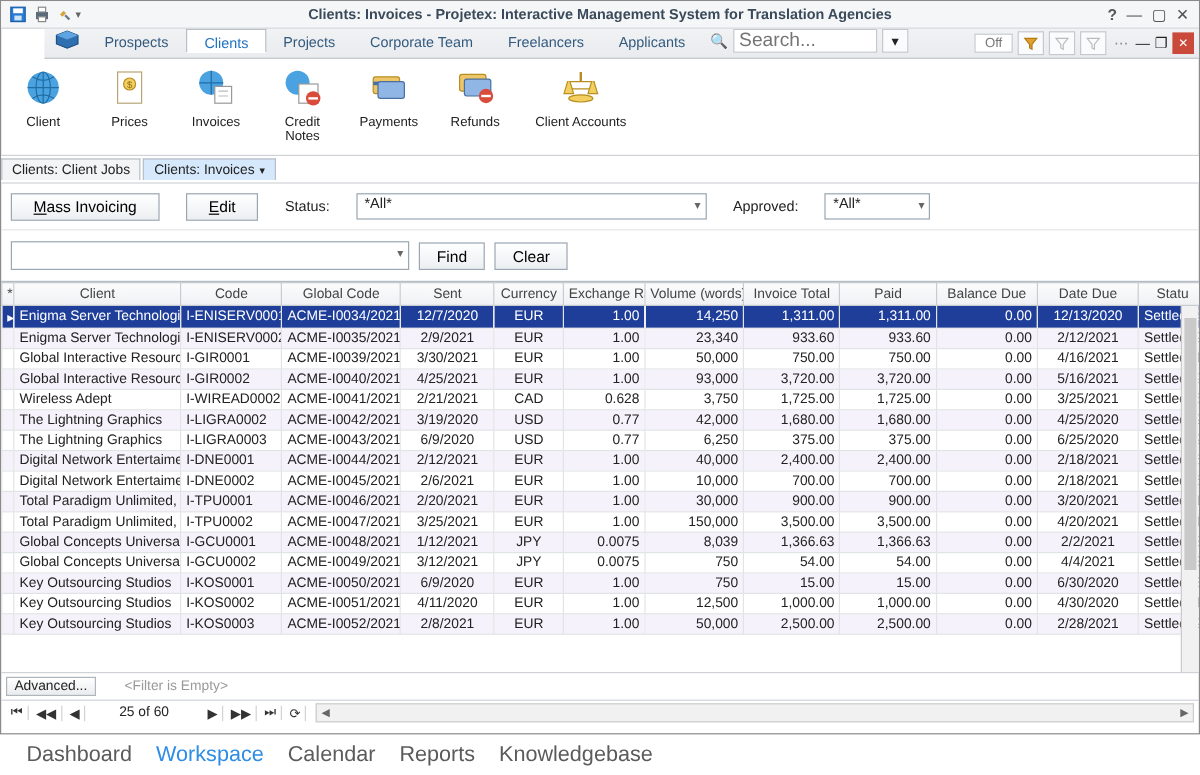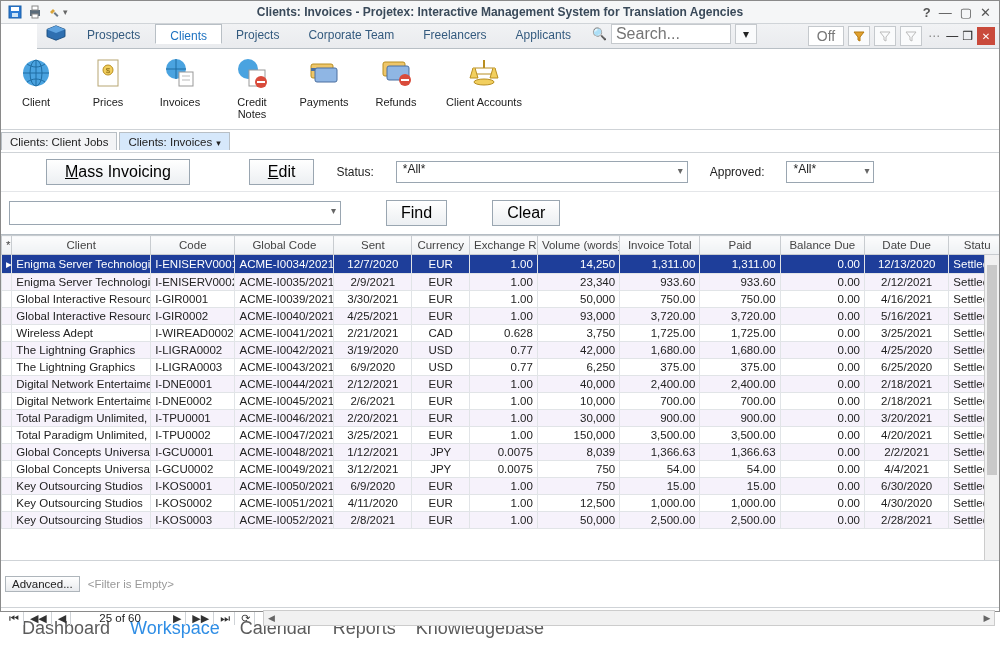--- a/index.html
+++ b/index.html
@@ -82,21 +82,21 @@
     display:flex; align-items:center; gap:4px; margin-left:6px;
   }
   .search-wrap input {
     height: 18px; width: 110px; border: 1px solid #c5c9cd; font-size:16px; padding:0 4px;
   }
   .tabstrip .right-ctrls {
     position: absolute; right: 4px; top: 2px;
     display:flex; align-items:center; gap:4px;
   }
   .off-chip {
-    border:1px solid #c5c9cd; background:#fff; font-size:14px; padding:1px 8px; color:#777;
+    border:1px solid #c5c9cd; background:#fff; font-size:11px; padding:1px 8px; color:#777;
   }
   .tool-chip { width:20px; height:18px; border:1px solid #c5c9cd; background:#fafbfc; display:flex;align-items:center;justify-content:center;}
   .inner-close { background:#c94a3b; color:#fff; width:18px; height:18px; display:flex;align-items:center;justify-content:center; font-size:10px;}
   
   .ribbon {
     height: 76px;
     border-bottom: 1px solid #cfd3d7;
     display: flex;
     align-items: flex-start;
     padding: 4px 6px 0;
@@ -122,21 +122,21 @@
   }
   .subtab { padding:3px 8px 2px; border:1px solid #b8bfc5; border-bottom:none; background:#f3f4f6; font-size:11.5px; margin-right:2px; cursor:pointer;}
   .subtab.active { background:#d6e8fb; }
   .subtab .drop { font-size:9px; margin-left:4px;}
   
   .action-row {
     height: 30px; display:flex; align-items:center; gap: 22px; padding:4px 8px; border-bottom:1px solid #e4e6e9;
   }
   .btn {
     border:1px solid #9aa6b1; background:linear-gradient(#fff,#eceff2);
-    padding:3px 18px; font-size:16px; cursor:pointer;margin-left:37px;
+    padding:3px 18px; font-size:13px; cursor:pointer;
   }
   .lbl { font-size:12px; }
   .combo {
     border:1px solid #9aa6b1; background:#fff; height:20px; font-size:12px; padding:0 24px 0 6px;
     position:relative;
   }
   .combo .chev { position:absolute; right:4px; top:3px; font-size:10px; color:#666;}
   .combo.status{width:260px;}
   .combo.approved{width:56px;}
   
@@ -167,21 +167,21 @@
   .num { text-align:right; }
   .ctr { text-align:center; }
   .row-ind { width:10px;}
   .col-client{width:135px;} .col-code{width:82px;} .col-gcode{width:96px;}
   .col-sent{width:76px;} .col-curr{width:56px;} .col-ex{width:66px;}
   .col-vol{width:80px;} .col-itot{width:78px;} .col-paid{width:78px;}
   .col-bal{width:82px;} .col-due{width:82px;} .col-stat{width:55px;}
   .vscroll { position:absolute; right:0; top:20px; bottom:0; width:14px; background:#f1f1f1; border-left:1px solid #ccc;}
   .vscroll .thumb{ position:absolute; left:2px; right:2px; top:10px; height:210px; background:#c9c9c9;}
   
-  .adv-row { height:22px; display:flex; align-items:center; border-top:1px solid #cfd3d7; gap:8px; padding:12px 4px; font-size:11.5px;text-align:right;}
+  .adv-row { height:22px; display:flex; align-items:center; border-top:1px solid #cfd3d7; gap:24px; padding:0 4px; font-size:11.5px;text-align:right;}
   .adv-btn { border:1px solid #aeb5bb; background:linear-gradient(#fff,#e9ebee); padding:1px 6px; cursor:pointer;}
   .empty-filter { color:#999;}
   
   .nav-row { height:20px; display:flex; align-items:center; border-top:1px solid #cfd3d7;}
   .nav-btns { display:flex; align-items:center; gap:2px; padding:0 4px;}
   .nav-btns span { cursor:pointer; font-size:11px; color:#333; border-right:1px solid #cfd3d7; padding:0 4px;}
   .nav-pos { padding:0 24px; font-size:11.5px;}
   .hscroll { flex:1; height:14px; background:#f1f1f1; margin:0 4px; border:1px solid #ccc; position:relative;}
   .hscroll .lh,.hscroll .rh{ position:absolute; top:0;bottom:0;width:14px;display:flex;align-items:center;justify-content:center;font-size:9px;color:#666;}
   .hscroll .lh{left:0;} .hscroll .rh{right:0;}

